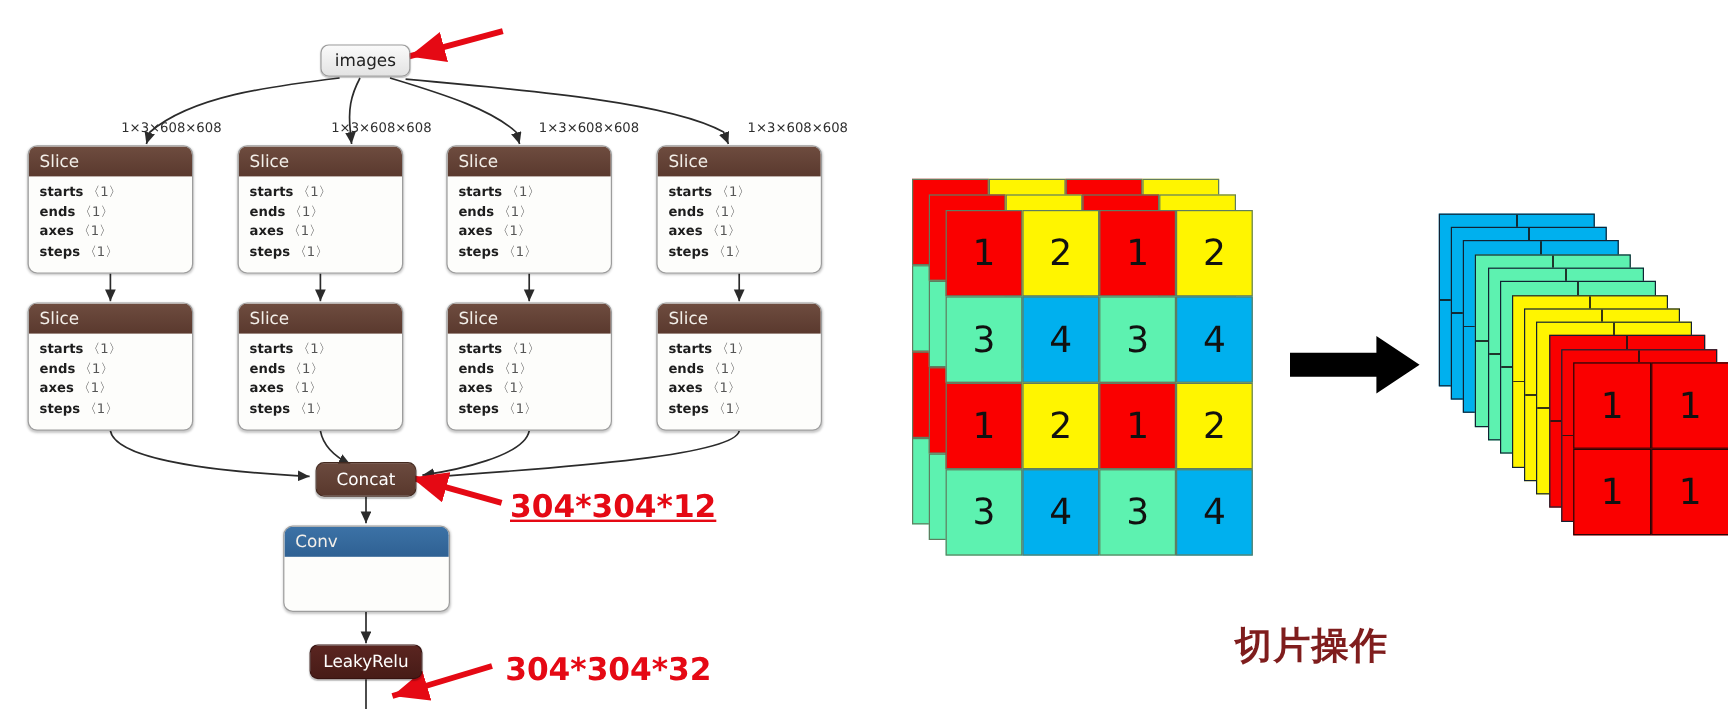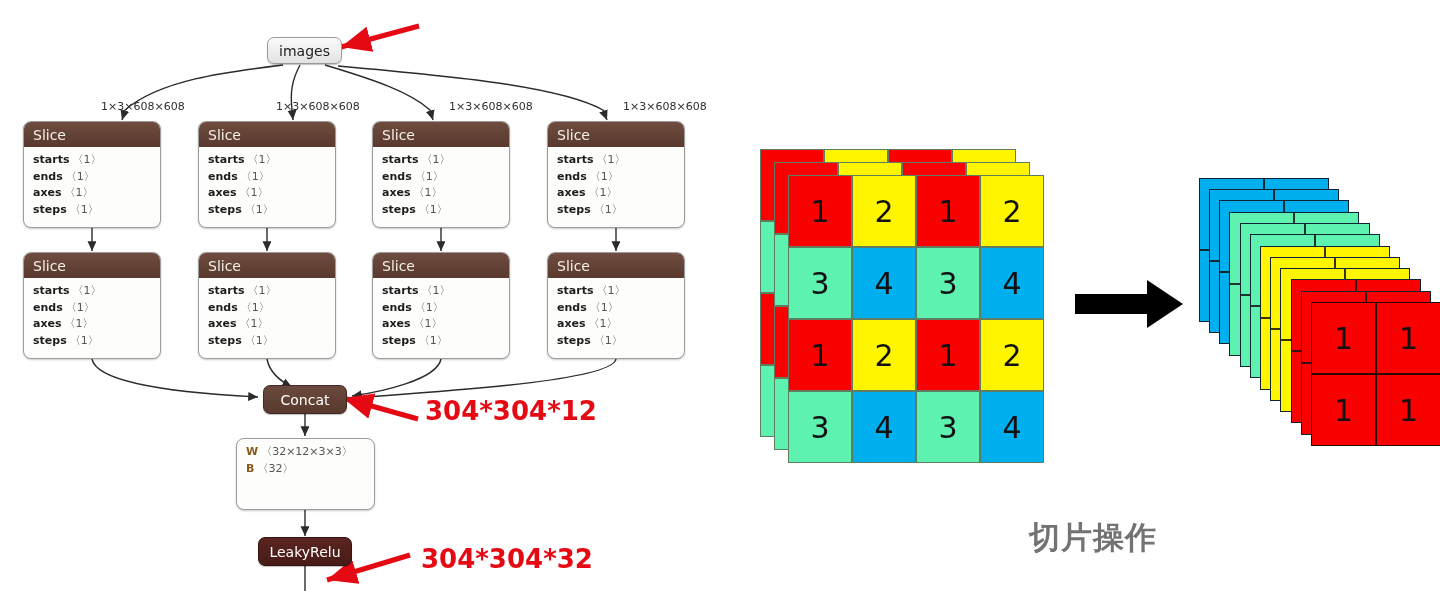--- a/index.html
+++ b/index.html
@@ -77,21 +77,21 @@
   .layerback{position:absolute;box-sizing:border-box;}
 
   
   .slab{position:absolute;box-sizing:border-box;border:1.4px solid #123;}
 
   
   .bigarrow{position:absolute;}
 
   
   .cap-cn{
-    position:absolute;font-weight:bold;color:#737373;
+    position:absolute;font-weight:bold;color:#7f1d1d;
     font-size:31px;letter-spacing:1px;white-space:nowrap;
   }
   .wm-zhihu{
     position:absolute;color:#e9e9e9;font-size:46px;white-space:nowrap;
     letter-spacing:2px;
   }
   .wm-csdn{
     position:absolute;color:#d8d8d8;font-size:19px;white-space:nowrap;
     letter-spacing:1px;
   }
@@ -224,31 +224,28 @@
       <div class="attr"><b>axes</b><span>〈1〉</span></div>
       <div class="attr"><b>steps</b><span>〈1〉</span></div>
     </div>
   </div>
 
   <div class="node pill pill-concat" style="left:263px;top:385px;width:84px;height:29px;">
     <span>Concat</span>
   </div>
 
   <div class="node card" style="left:236px;top:438px;width:139px;height:72px;">
-    <div class="card-body">
-      <div class="attr"><b class="wk">W</b><span>〈32×12×3×3〉</span></div>
-      <div class="attr"><b class="wk">B</b><span>〈32〉</span></div>
-    </div>
+    <div class="card-hdr conv">Conv</div>
   </div>
 
   <div class="node pill pill-relu" style="left:258px;top:537px;width:94px;height:29px;">
     <span>LeakyRelu</span>
   </div>
 
-  <div class="annot" style="left:425px;top:396px;">304*304*12</div>
+  <div class="annot" style="left:425px;top:408px;text-decoration:underline;">304*304*12</div>
   <div class="annot" style="left:421px;top:544px;">304*304*32</div>
 
   <div class="rightpane">
 
     <div id="input-back-layers">
         <div class="cellgrid layerback" style="left: 760px; top: 149px; width: 256px; height: 288px; display: grid; grid-template-columns: repeat(4, 1fr); grid-template-rows: repeat(4, 1fr); z-index: 8;">
           <div class="cell" style="background: rgb(250, 0, 0);"></div>
           <div class="cell" style="background: rgb(255, 245, 0);"></div>
           <div class="cell" style="background: rgb(250, 0, 0);"></div>
           <div class="cell" style="background: rgb(255, 245, 0);"></div>

